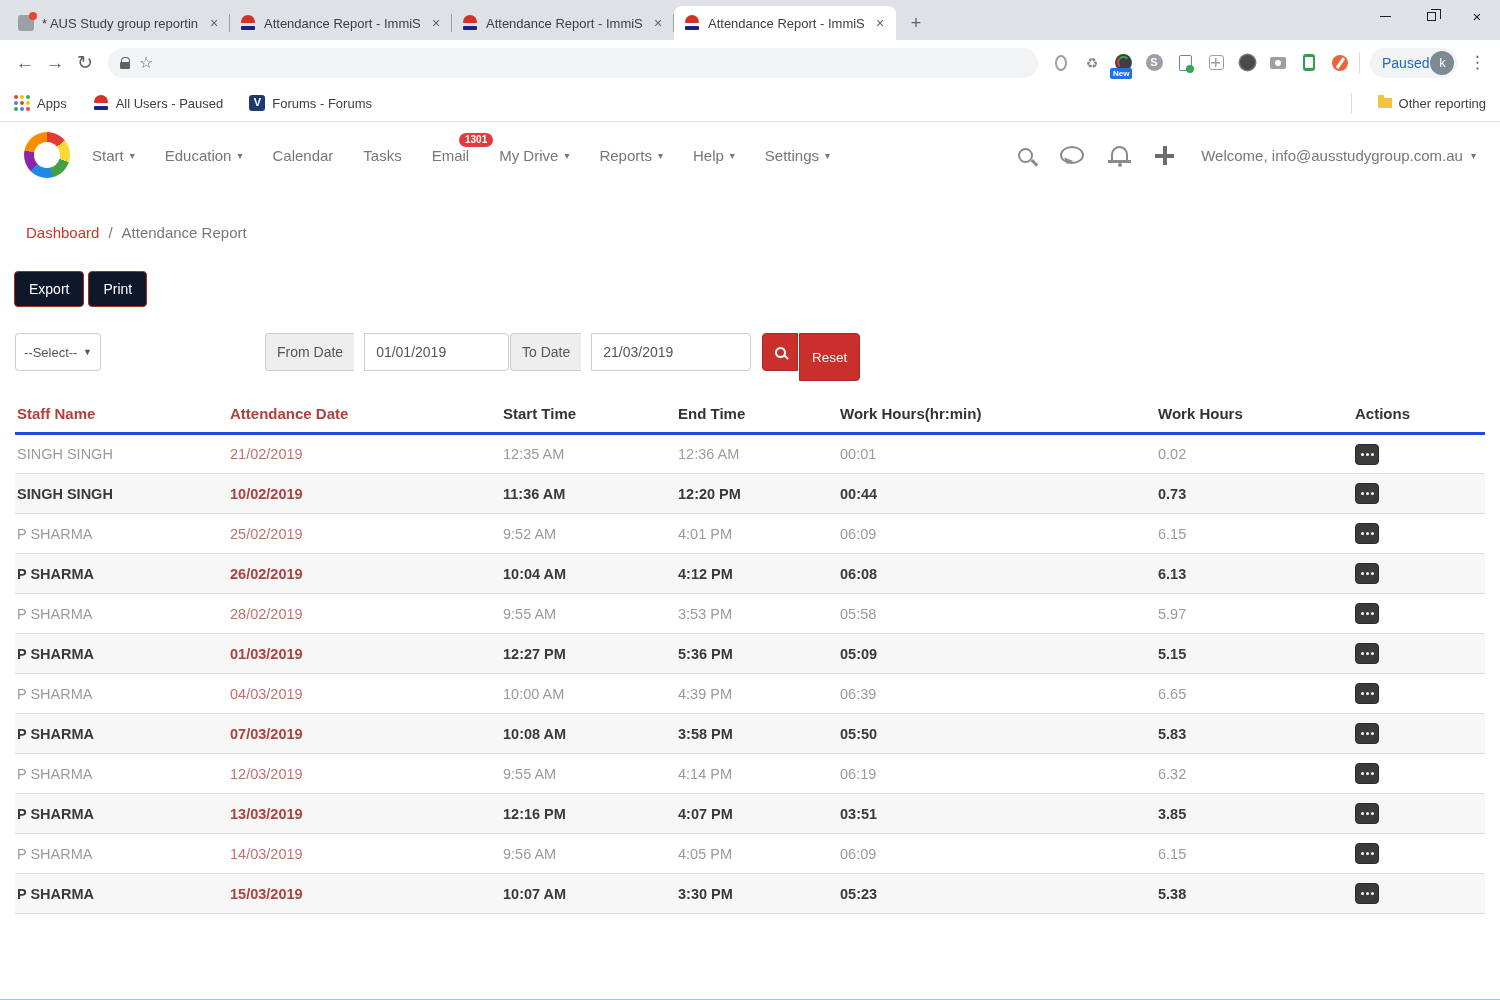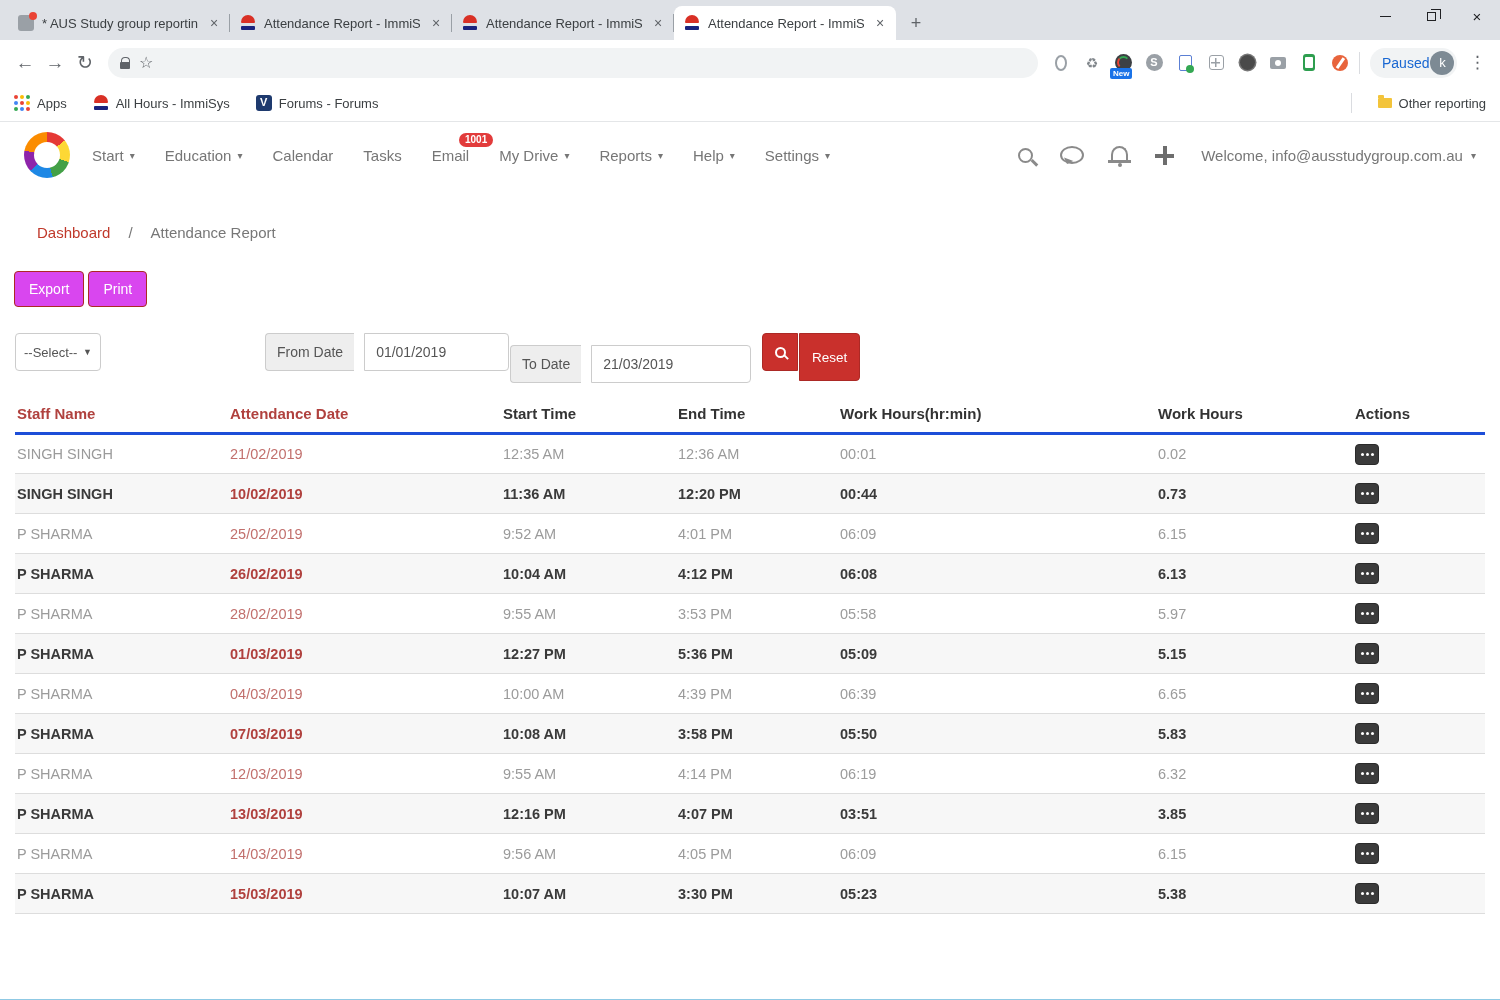--- a/index.html
+++ b/index.html
@@ -89,32 +89,32 @@
   .chat { position:relative; width:24px; height:18px; border:2.5px solid #8a8a8a; border-radius:50%; }
   .chat::after { content:""; position:absolute; left:0px; bottom:-7px; width:0; height:0; border:5px solid transparent; border-top-color:#8a8a8a; transform:rotate(20deg); }
   .bell { position:relative; width:17px; height:15px; border:2.5px solid #8a8a8a; border-bottom:none; border-radius:9px 9px 0 0; margin-top:-4px; }
   .bell::before { content:""; position:absolute; left:-5px; right:-5px; bottom:-2px; height:2.5px; background:#8a8a8a; }
   .bell::after { content:""; position:absolute; left:5px; bottom:-6px; width:4px; height:4px; border-radius:50%; background:#8a8a8a; }
   .plus { position:relative; width:19px; height:19px; }
   .plus::before { content:""; position:absolute; left:0; right:0; top:8px; height:4px; background:#6d6d6d; }
   .plus::after { content:""; position:absolute; top:0; bottom:0; left:8px; width:4px; background:#6d6d6d; }
   .welcome { font-size:15px; color:#777; display:flex; align-items:center; gap:8px; white-space:nowrap; }
 
-  .breadcrumb { margin:36px 0 0 37px; font-size:15px; color:#777; display:flex; gap:18px; }
+  .breadcrumb { margin:36px 0 0 26px; font-size:15px; color:#777; display:flex; gap:9px; }
   .crumb-link { color:#c0392b; }
 
   .btn-row { margin:30px 0 0 14px; display:flex; gap:4px; }
-  .btn-red { background:#d946ef; border:1px solid #ac2925; color:#fff; font-size:14px; padding:9px 14px; border-radius:4px; font-family:inherit; }
+  .btn-red { background:#0f172a; border:1px solid #ac2925; color:#fff; font-size:14px; padding:9px 14px; border-radius:4px; font-family:inherit; }
 
   .filters { position:relative; height:40px; margin-top:26px; }
   .sel { position:absolute; left:15px; top:0; width:86px; height:38px; border:1px solid #ccc; border-radius:4px; background:#fff; font-size:13px; color:#555; display:flex; align-items:center; justify-content:space-between; padding:0 8px; }
   .sel .caret { font-size:9px; color:#555; }
   .igroup { position:absolute; top:0; height:38px; display:flex;gap:10px; }
   .ig-from { left:265px; }
-  .ig-to { left:510px;margin-top:12px; }
+  .ig-to { left:510px; }
   .ig-label { background:#eee; border:1px solid #ccc; border-right:none; border-radius:4px 0 0 4px; display:flex; align-items:center; padding:0 11px; font-size:14px; color:#555; white-space:nowrap; }
   .ig-input { width:145px; border:1px solid #ccc; border-radius:0 4px 4px 0; padding:0 11px; font-size:14px; color:#555; font-family:inherit; outline:none; }
   .ig-to .ig-input { width:160px; }
   .btn-search { position:absolute; left:762px; top:0; width:36px; height:38px; background:#c9302c; border:1px solid #ac2925; border-radius:4px 0 0 4px; display:flex; align-items:center; justify-content:center; }
   .btn-search .mag { width:11px; height:11px; border-color:#fff; border-width:2px; }
   .btn-search .mag::after { background:#fff; width:2px; height:6px; right:-3px; bottom:-4px; }
   .btn-reset { position:absolute; left:799px; top:0; height:48px; background:#c9302c; border:1px solid #ac2925; border-radius:0 4px 4px 0; color:#fff; font-size:13.5px; padding:0 12px; font-family:inherit; }
 
   table.report { width:1470px; margin:26px 15px 0; border-collapse:collapse; table-layout:fixed; }
   col.c1{width:213px} col.c2{width:273px} col.c3{width:175px} col.c4{width:162px} col.c5{width:318px} col.c6{width:197px} col.c7{width:132px}
@@ -226,21 +226,21 @@
         <i></i>
         <i></i>
         <i></i>
         <i></i>
         <i></i>
       </span>
     <span>Apps</span>
   </div>
   <div class="bm">
     <span class="fav fav-immisys"></span>
-    <span>All Hours - ImmiSys</span>
+    <span>All Users - Paused</span>
   </div>
   <div class="bm">
     <span class="fav fav-forums"></span>
     <span>Forums - Forums</span>
   </div>
   <div class="bm-spacer"></div>
   <div class="bm-vsep"></div>
   <div class="bm">
     <span class="folder"></span>
     <span>Other reporting</span>
@@ -261,21 +261,21 @@
           <span class="caret">▾</span>
         </span>
       <span class="nav-item">
           <span>Calendar</span>
         </span>
       <span class="nav-item">
           <span>Tasks</span>
         </span>
       <span class="nav-item">
           <span>Email</span>
-          <span class="email-badge">1001</span>
+          <span class="email-badge">1301</span>
         </span>
       <span class="nav-item">
           <span>My Drive</span>
           <span class="caret">▾</span>
         </span>
       <span class="nav-item">
           <span>Reports</span>
           <span class="caret">▾</span>
         </span>
       <span class="nav-item">

